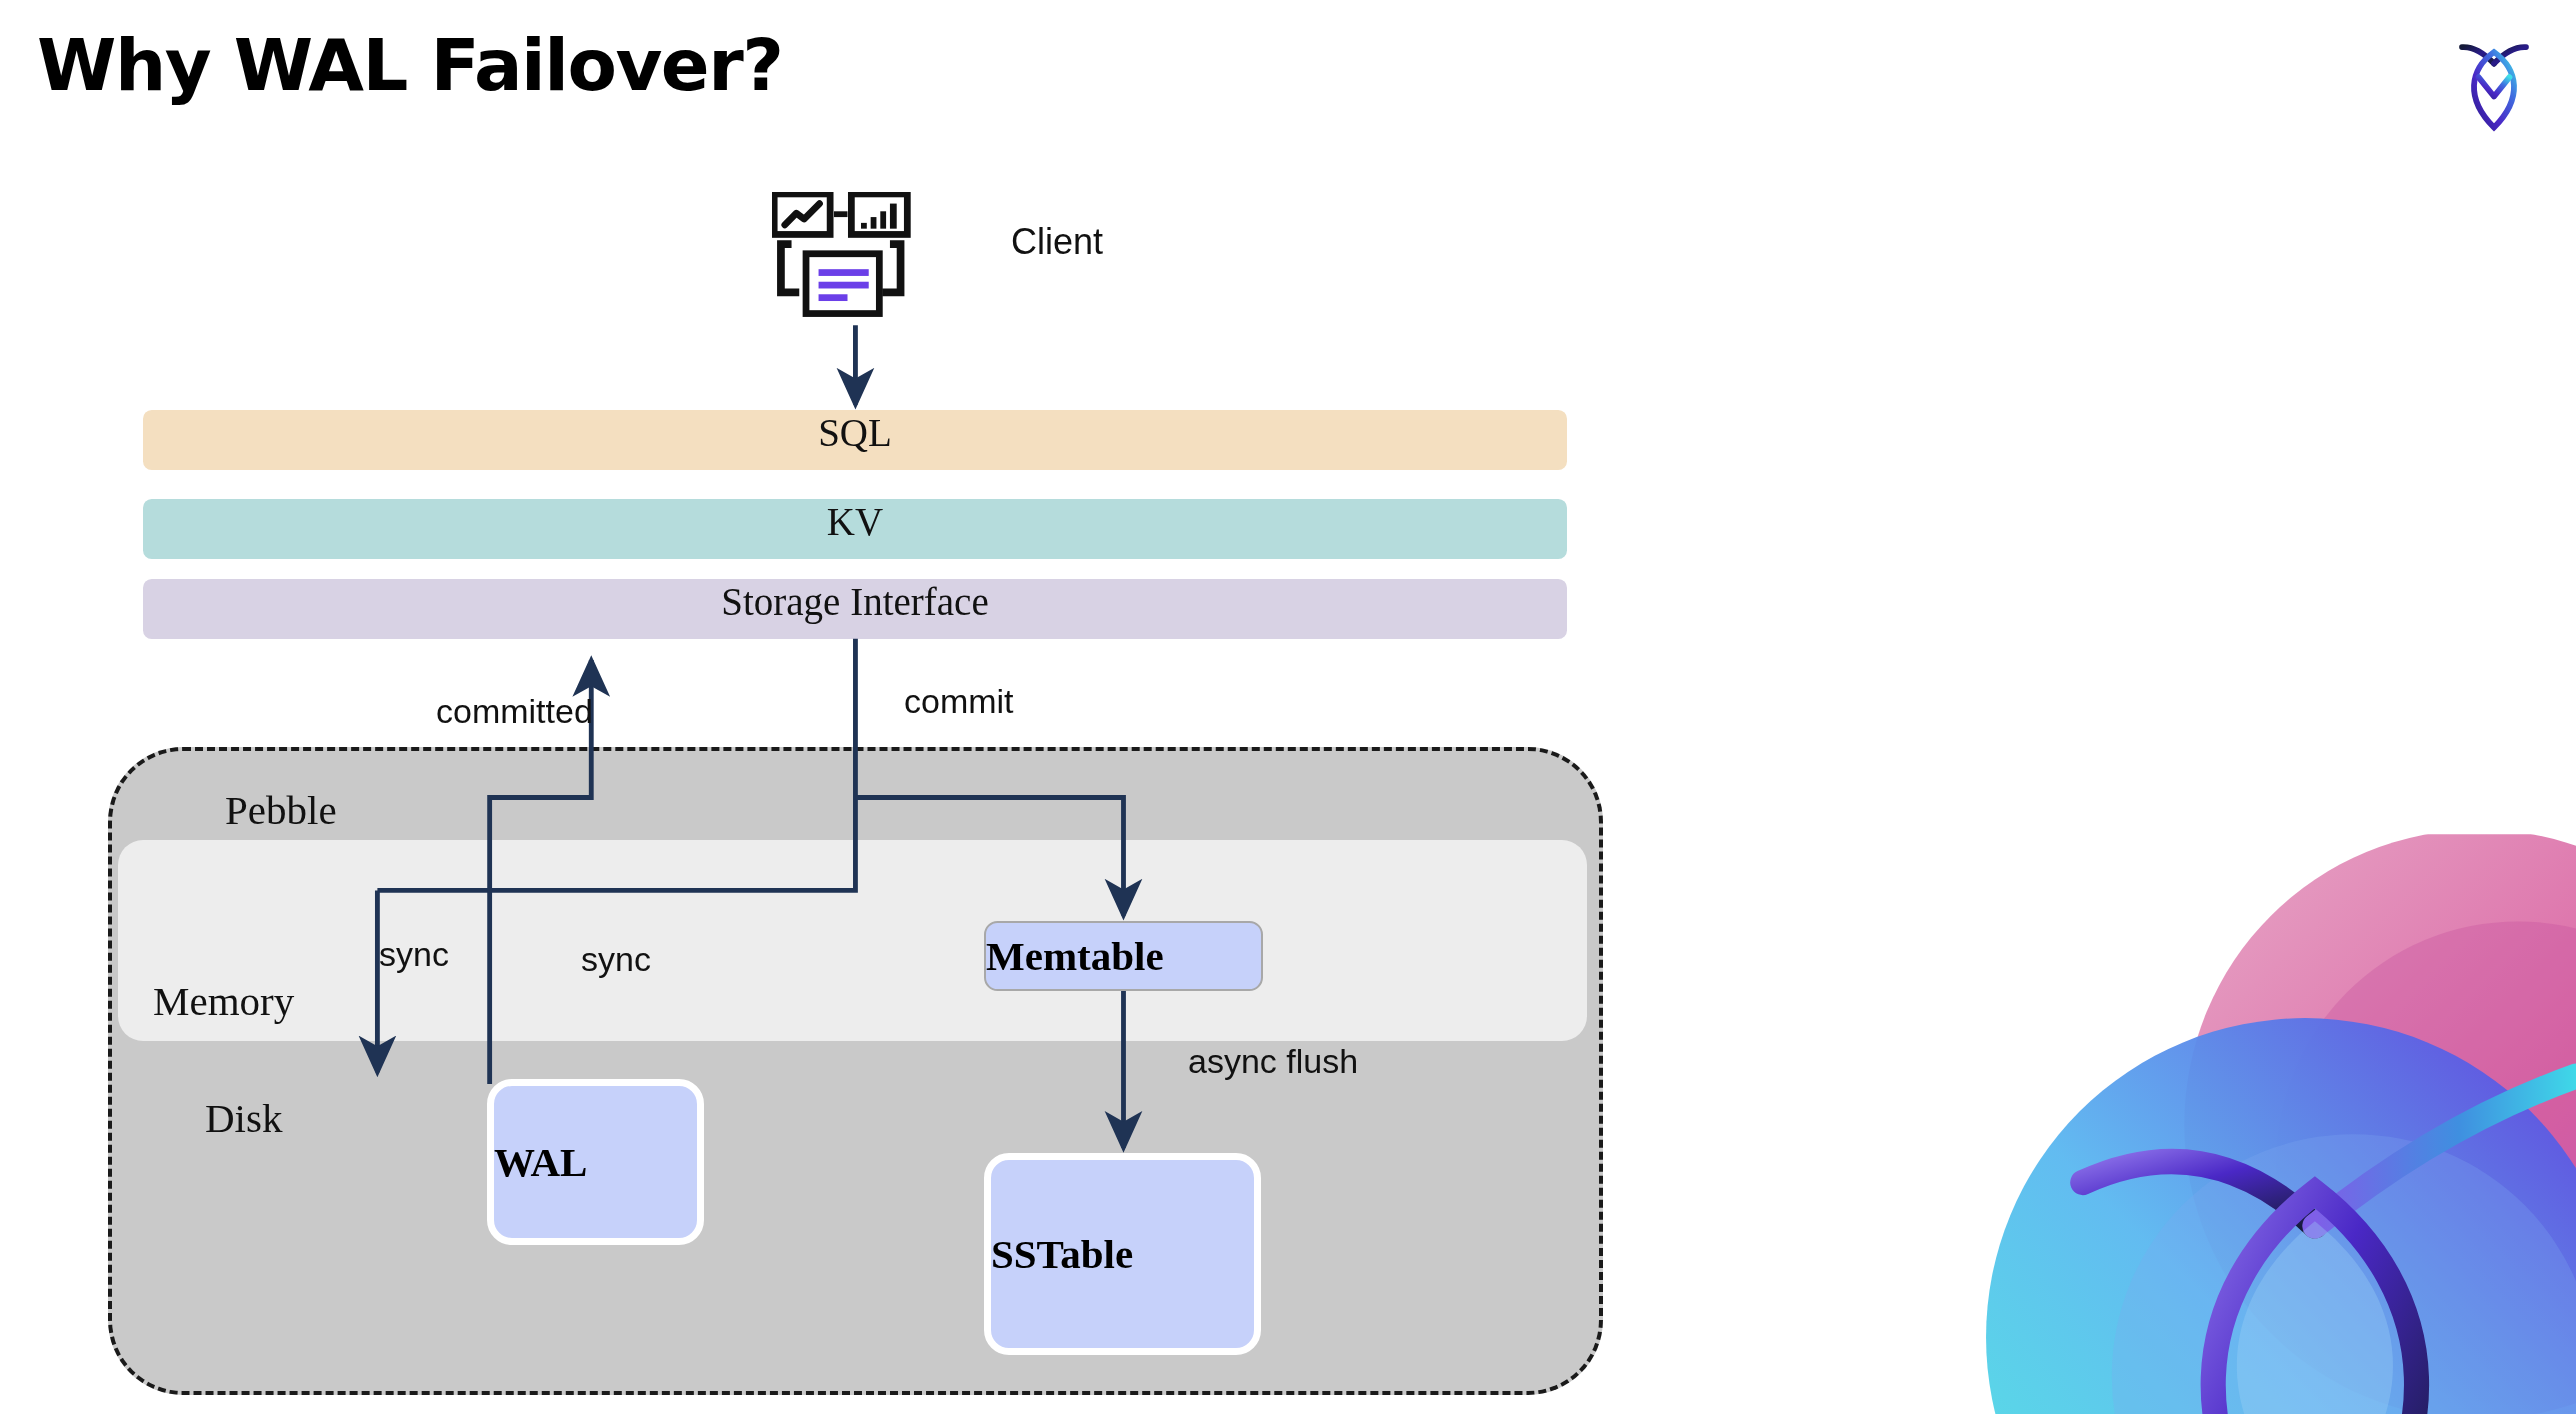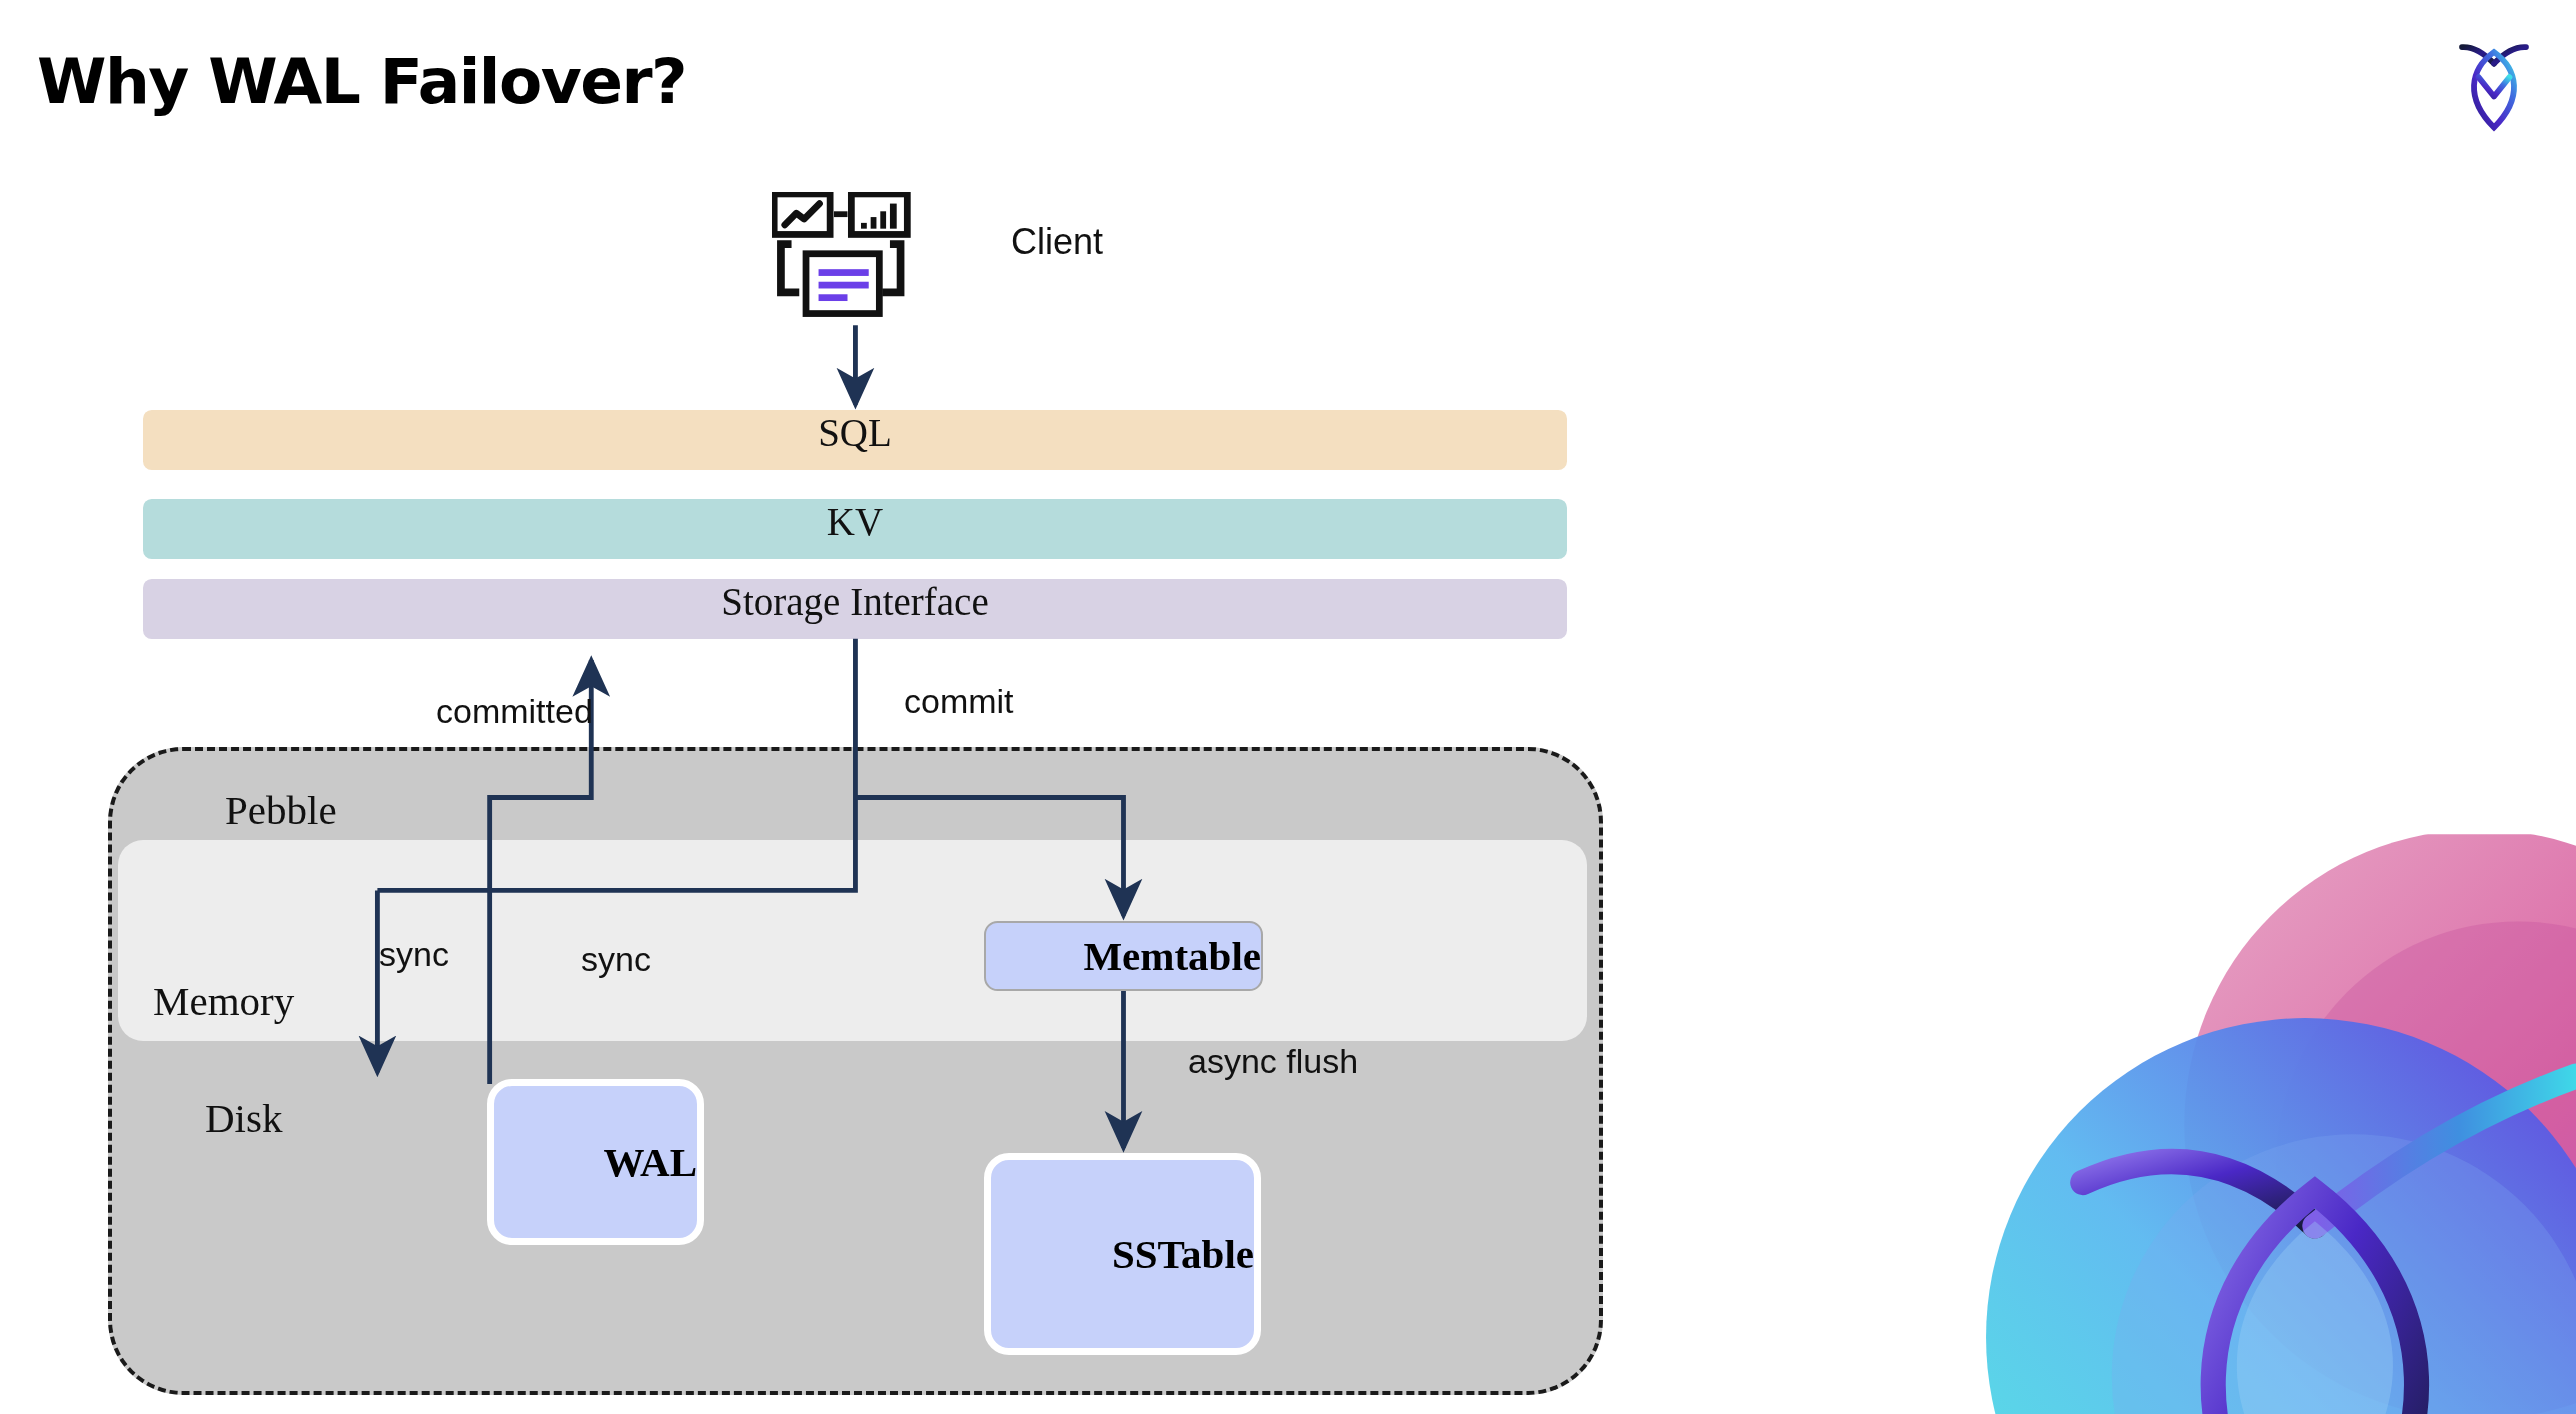--- a/index.html
+++ b/index.html
@@ -12,24 +12,24 @@
     height: 1415px;
     position: relative;
     overflow: hidden;
     font-family: "Liberation Sans", sans-serif;
   }
 
   
   #slide-title {
     position: absolute;
     left: 37px;
-    top: 45px;
+    top: 23px;
     font-family: "DejaVu Sans", sans-serif;
     font-weight: 700;
-    font-size: 63px;
+    font-size: 72px;
     letter-spacing: -1.5px;
     color: #000000;
     white-space: nowrap;
   }
 
   
   #brand-logo {
     position: absolute;
     right: 21px;
     top: 21px;
@@ -117,21 +117,21 @@
     font-size: 41px;
     color: #111111;
   }
 
   
   .node-box {
     position: absolute;
     background: #c6d1fa;
     display: flex;
     align-items: center;
-    justify-content: flex-end;
+    justify-content: flex-start;
     font-family: "Liberation Serif", serif;
     font-weight: 700;
     font-size: 41px;
     color: #000000;
     box-sizing: border-box;
   }
   #node-memtable {
     left: 984px;
     top: 921px;
     width: 279px;

